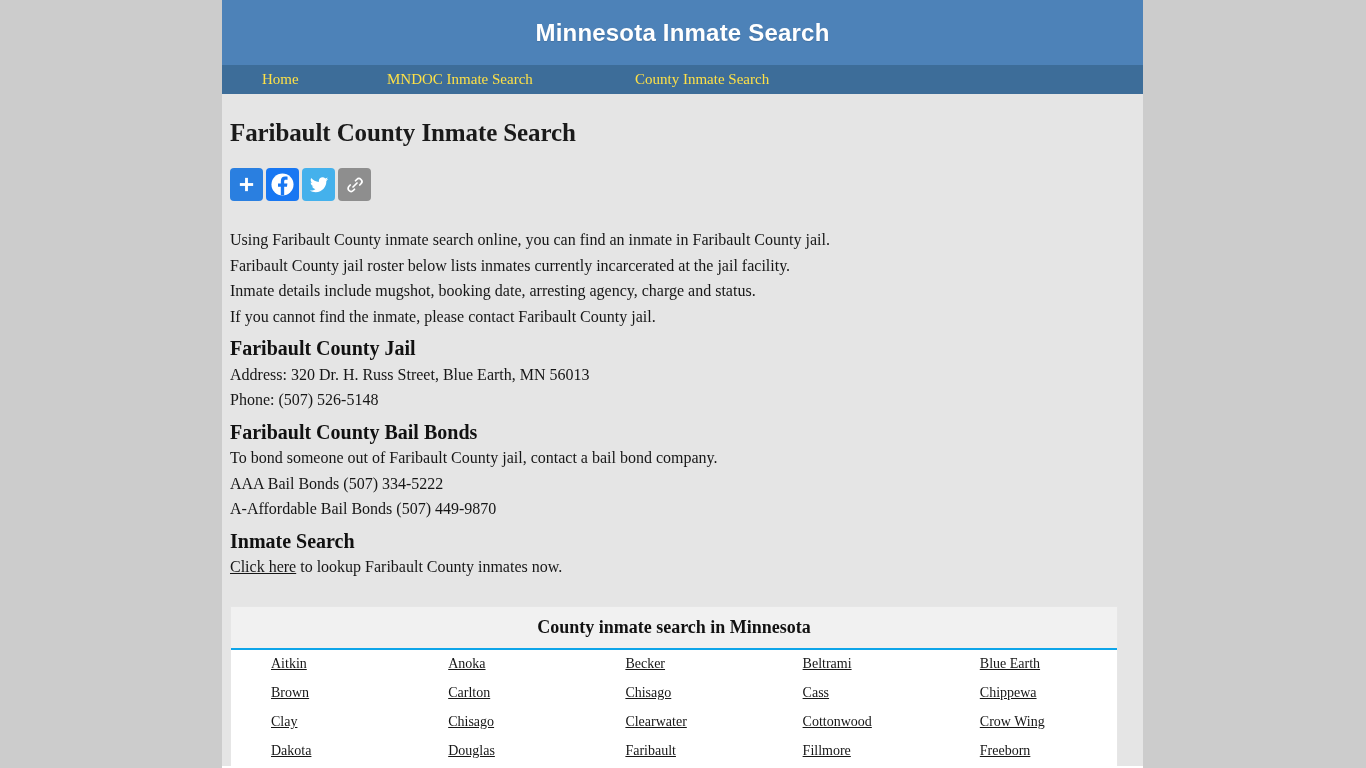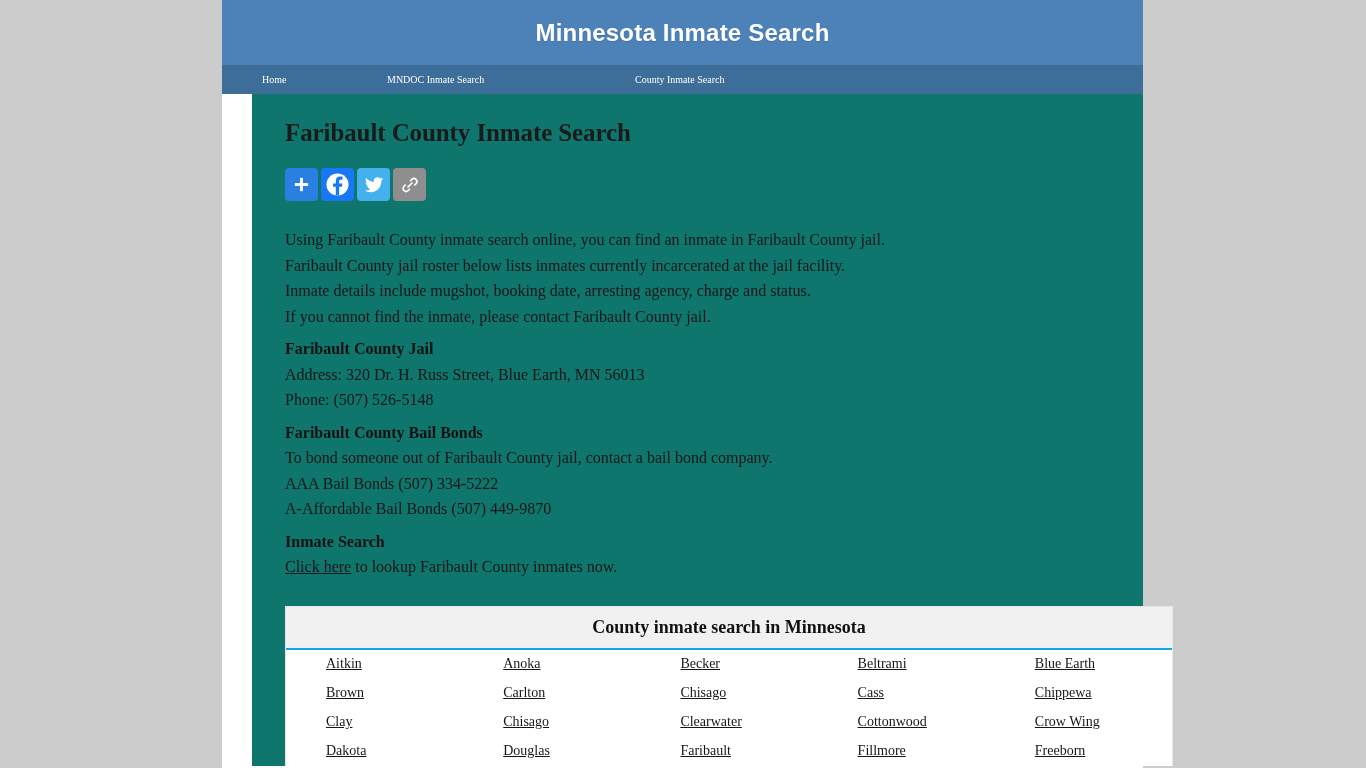--- a/index.html
+++ b/index.html
@@ -48,37 +48,36 @@
 
   
   .site-nav {
     height: 29px;
     background: #3d6d99;
     display: flex;
     align-items: center;
     padding-left: 40px;
   }
   .nav-item {
-    color: #ffffff;
-    font-size: 10px;
+    color: #fde047;
+    font-size: 15px;
     text-decoration: none;
     font-family: "Liberation Serif", "DejaVu Serif", serif;
     display: inline-block;
     white-space: nowrap;
     cursor: pointer;
   }
   .nav-item.n0 { width: 125px; text-align: left; }
   .nav-item.n1 { width: 248px; text-align: left; }
   .nav-item.n2 { text-align: left; }
 
   
   .content {
-    padding: 0 40px 0 33px;
-    background: #0f766e;
-    margin-left: 30px;
+    padding: 0 40px 0 8px;
+    background: #e5e5e5;
   }
   .inner {
     padding-left: 0px;
   }
 
   h1.page-title {
     margin: 0;
     padding: 25px 0 0 0;
     font-size: 25px;
     font-weight: bold;
@@ -115,21 +114,21 @@
     margin: 0;
     font-size: 16px;
     line-height: 25.5px;
     color: #161616;
     font-family: "Liberation Serif", "DejaVu Serif", serif;
   }
   .first-block { margin-top: 26px; }
 
   p.sub-head {
     margin: 0;
-    font-size: 16px;
+    font-size: 20px;
     font-weight: bold;
     line-height: 25.5px;
     color: #111111;
     font-family: "Liberation Serif", "DejaVu Serif", serif;
   }
   .head-spacer { height: 7px; }
 
   a.inline-link {
     color: #161616;
     text-decoration: underline;

